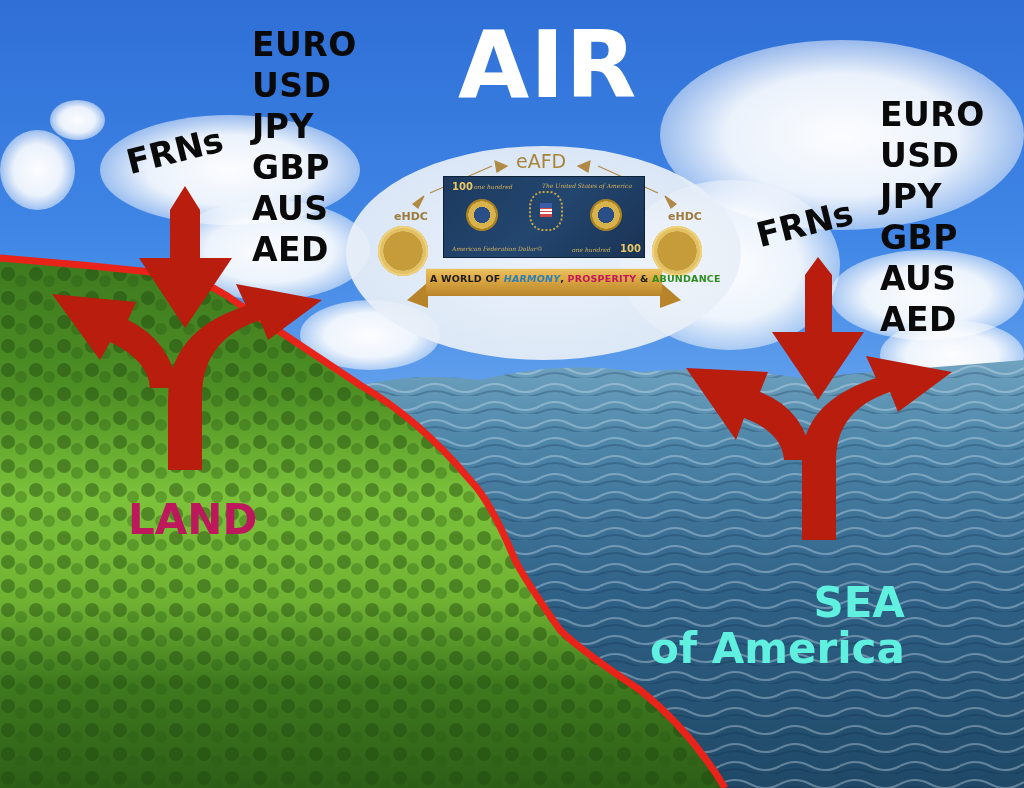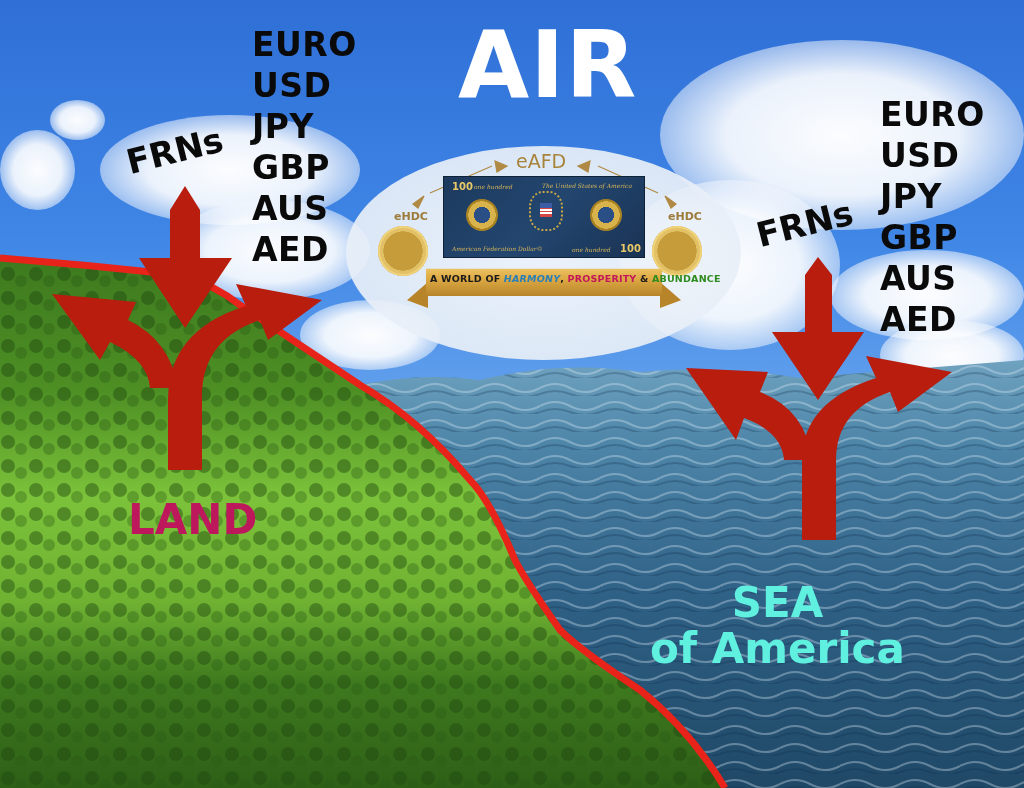--- a/index.html
+++ b/index.html
@@ -7,21 +7,21 @@
   .scene { position:absolute; left:0; top:0; width:1024px; height:788px; overflow:hidden; }
   .sky { position:absolute; inset:0; background:linear-gradient(180deg,#2f6fd6 0%,#3f86e6 30%,#6aa6ee 55%,#9cc3f0 75%,#b9d4f3 100%); }
   .cloud { position:absolute; border-radius:50%; background:radial-gradient(ellipse at center, rgba(255,255,255,0.98) 0%, rgba(255,255,255,0.9) 45%, rgba(240,245,252,0.55) 70%, rgba(255,255,255,0) 100%); }
   svg.layer { position:absolute; left:0; top:0; }
   .txt { position:absolute; font-family:"DejaVu Sans", sans-serif; font-weight:bold; margin:0; }
   .air { left:458px; top:20px; font-size:92px; color:#ffffff; letter-spacing:1px; line-height:1; }
   .curlist { color:#0a0a0a; font-size:33px; line-height:41px; }
   .curlist div { letter-spacing:0.5px; }
   .frns { font-size:34px; color:#0a0a0a; transform:rotate(-14deg); transform-origin:left bottom; }
   .land { left:112px; top:498px; color:#be185d; font-size:42px; line-height:44px; text-align:right;margin-left:16px; }
-  .sea { left:650px; top:580px; color:#5ff0e0; font-size:42px; line-height:46px; text-align:center; }
+  .sea { left:650px; top:580px; color:#5ff0e0; font-size:42px; line-height:46px; text-align:right; }
   .emblem { position:absolute; left:346px; top:146px; width:395px; height:214px; border-radius:50%; background:radial-gradient(ellipse at center, rgba(245,248,252,0.95) 0%, rgba(232,239,248,0.92) 70%, rgba(220,230,244,0.85) 100%); }
   .eafd { position:absolute; left:516px; top:150px; font-size:19px; color:#a8843a; font-weight:normal; }
   .ehdc { position:absolute; font-size:11px; color:#9c7c3c; font-weight:bold; }
   .note { position:absolute; left:443px; top:176px; width:200px; height:80px; background:linear-gradient(135deg,#1d3a5e 0%,#23466f 50%,#1a3354 100%); border:1px solid #0e2238; }
   .note .n100 { position:absolute; font-size:10px; color:#e8c766; font-weight:bold; }
   .note .small { position:absolute; font-size:6px; color:#d6b65a; font-style:italic; font-family:"DejaVu Serif", serif; }
   .seal { position:absolute; width:32px; height:32px; border-radius:50%; background:radial-gradient(circle,#2a4f86 0 35%,#d8b24a 36% 60%, #a98223 61% 100%); }
   .eagle { position:absolute; left:85px; top:14px; width:30px; height:36px; border-radius:40%; border:2px dotted #c9a645; }
   .eagle::after { content:""; position:absolute; left:9px; top:10px; width:12px; height:14px; background:linear-gradient(180deg,#3a5da6 0 35%,#d64545 35% 45%,#fff 45% 55%,#d64545 55% 65%,#fff 65% 75%,#d64545 75%); }
   .coin { position:absolute; width:50px; height:50px; border-radius:50%; background:radial-gradient(circle,#c69c3a 0 55%, #e2c066 56% 70%, #9e7420 71% 100%); box-shadow:0 0 0 2px #f0d27a inset; }

